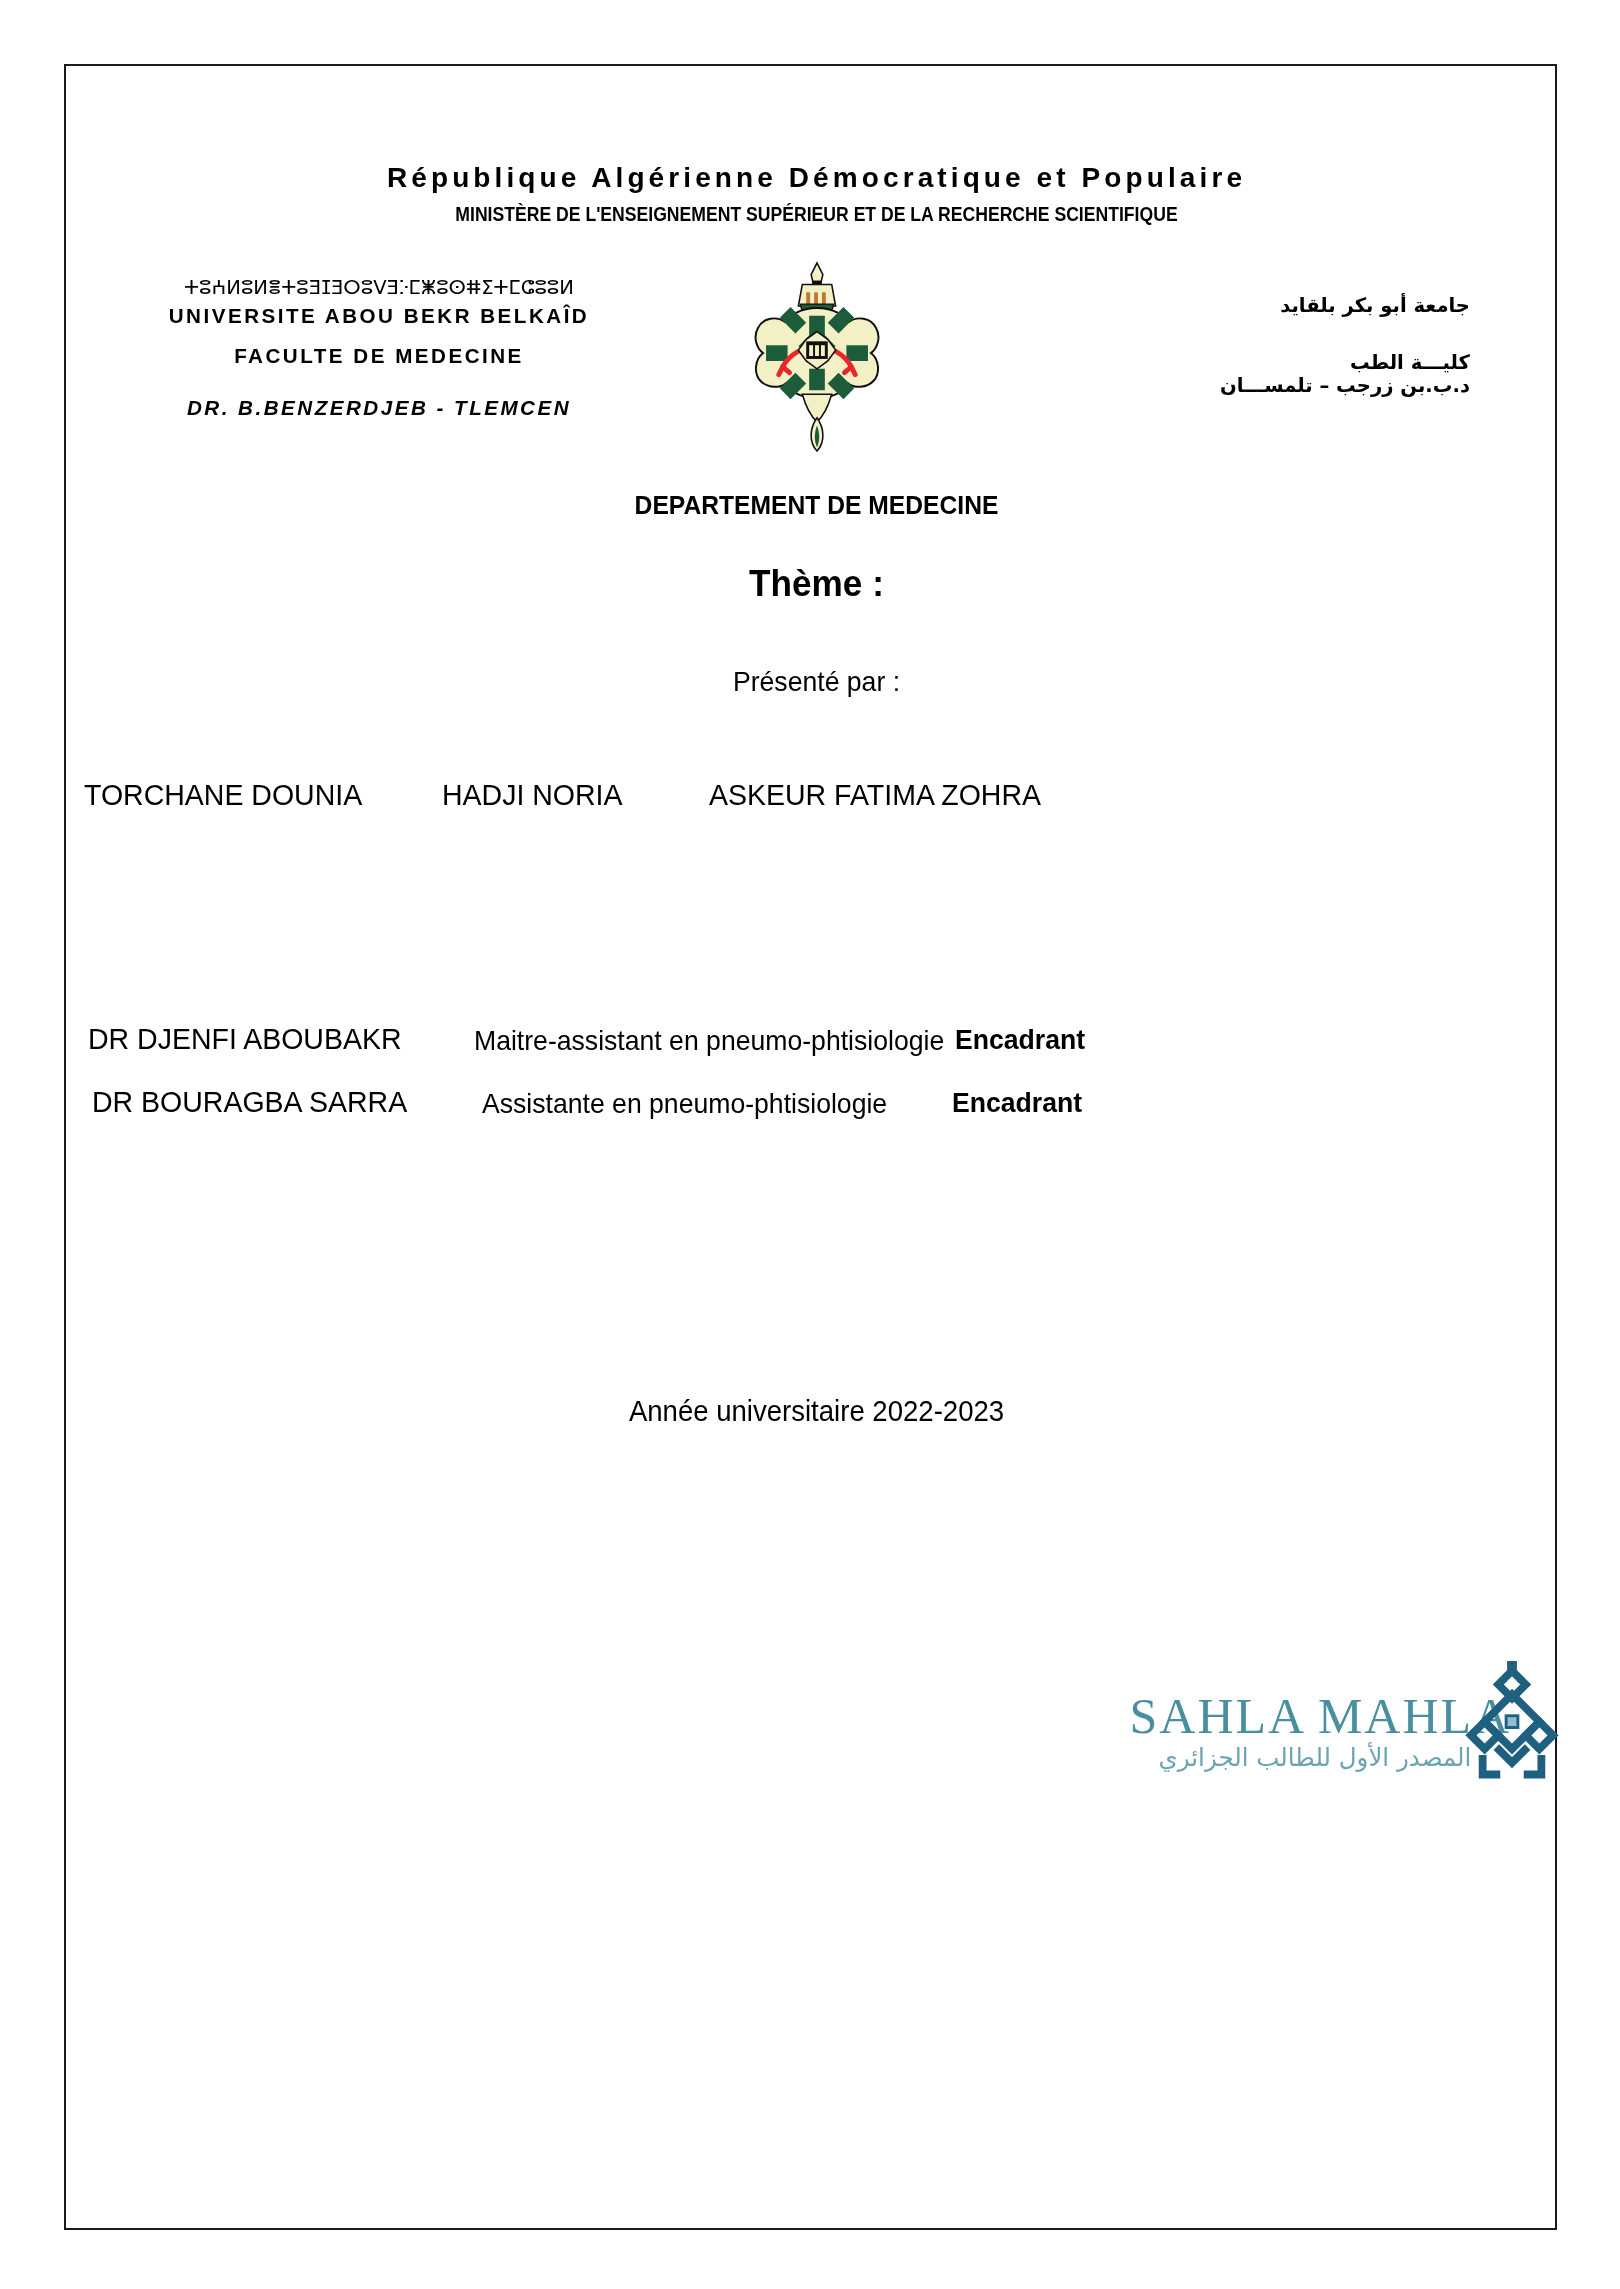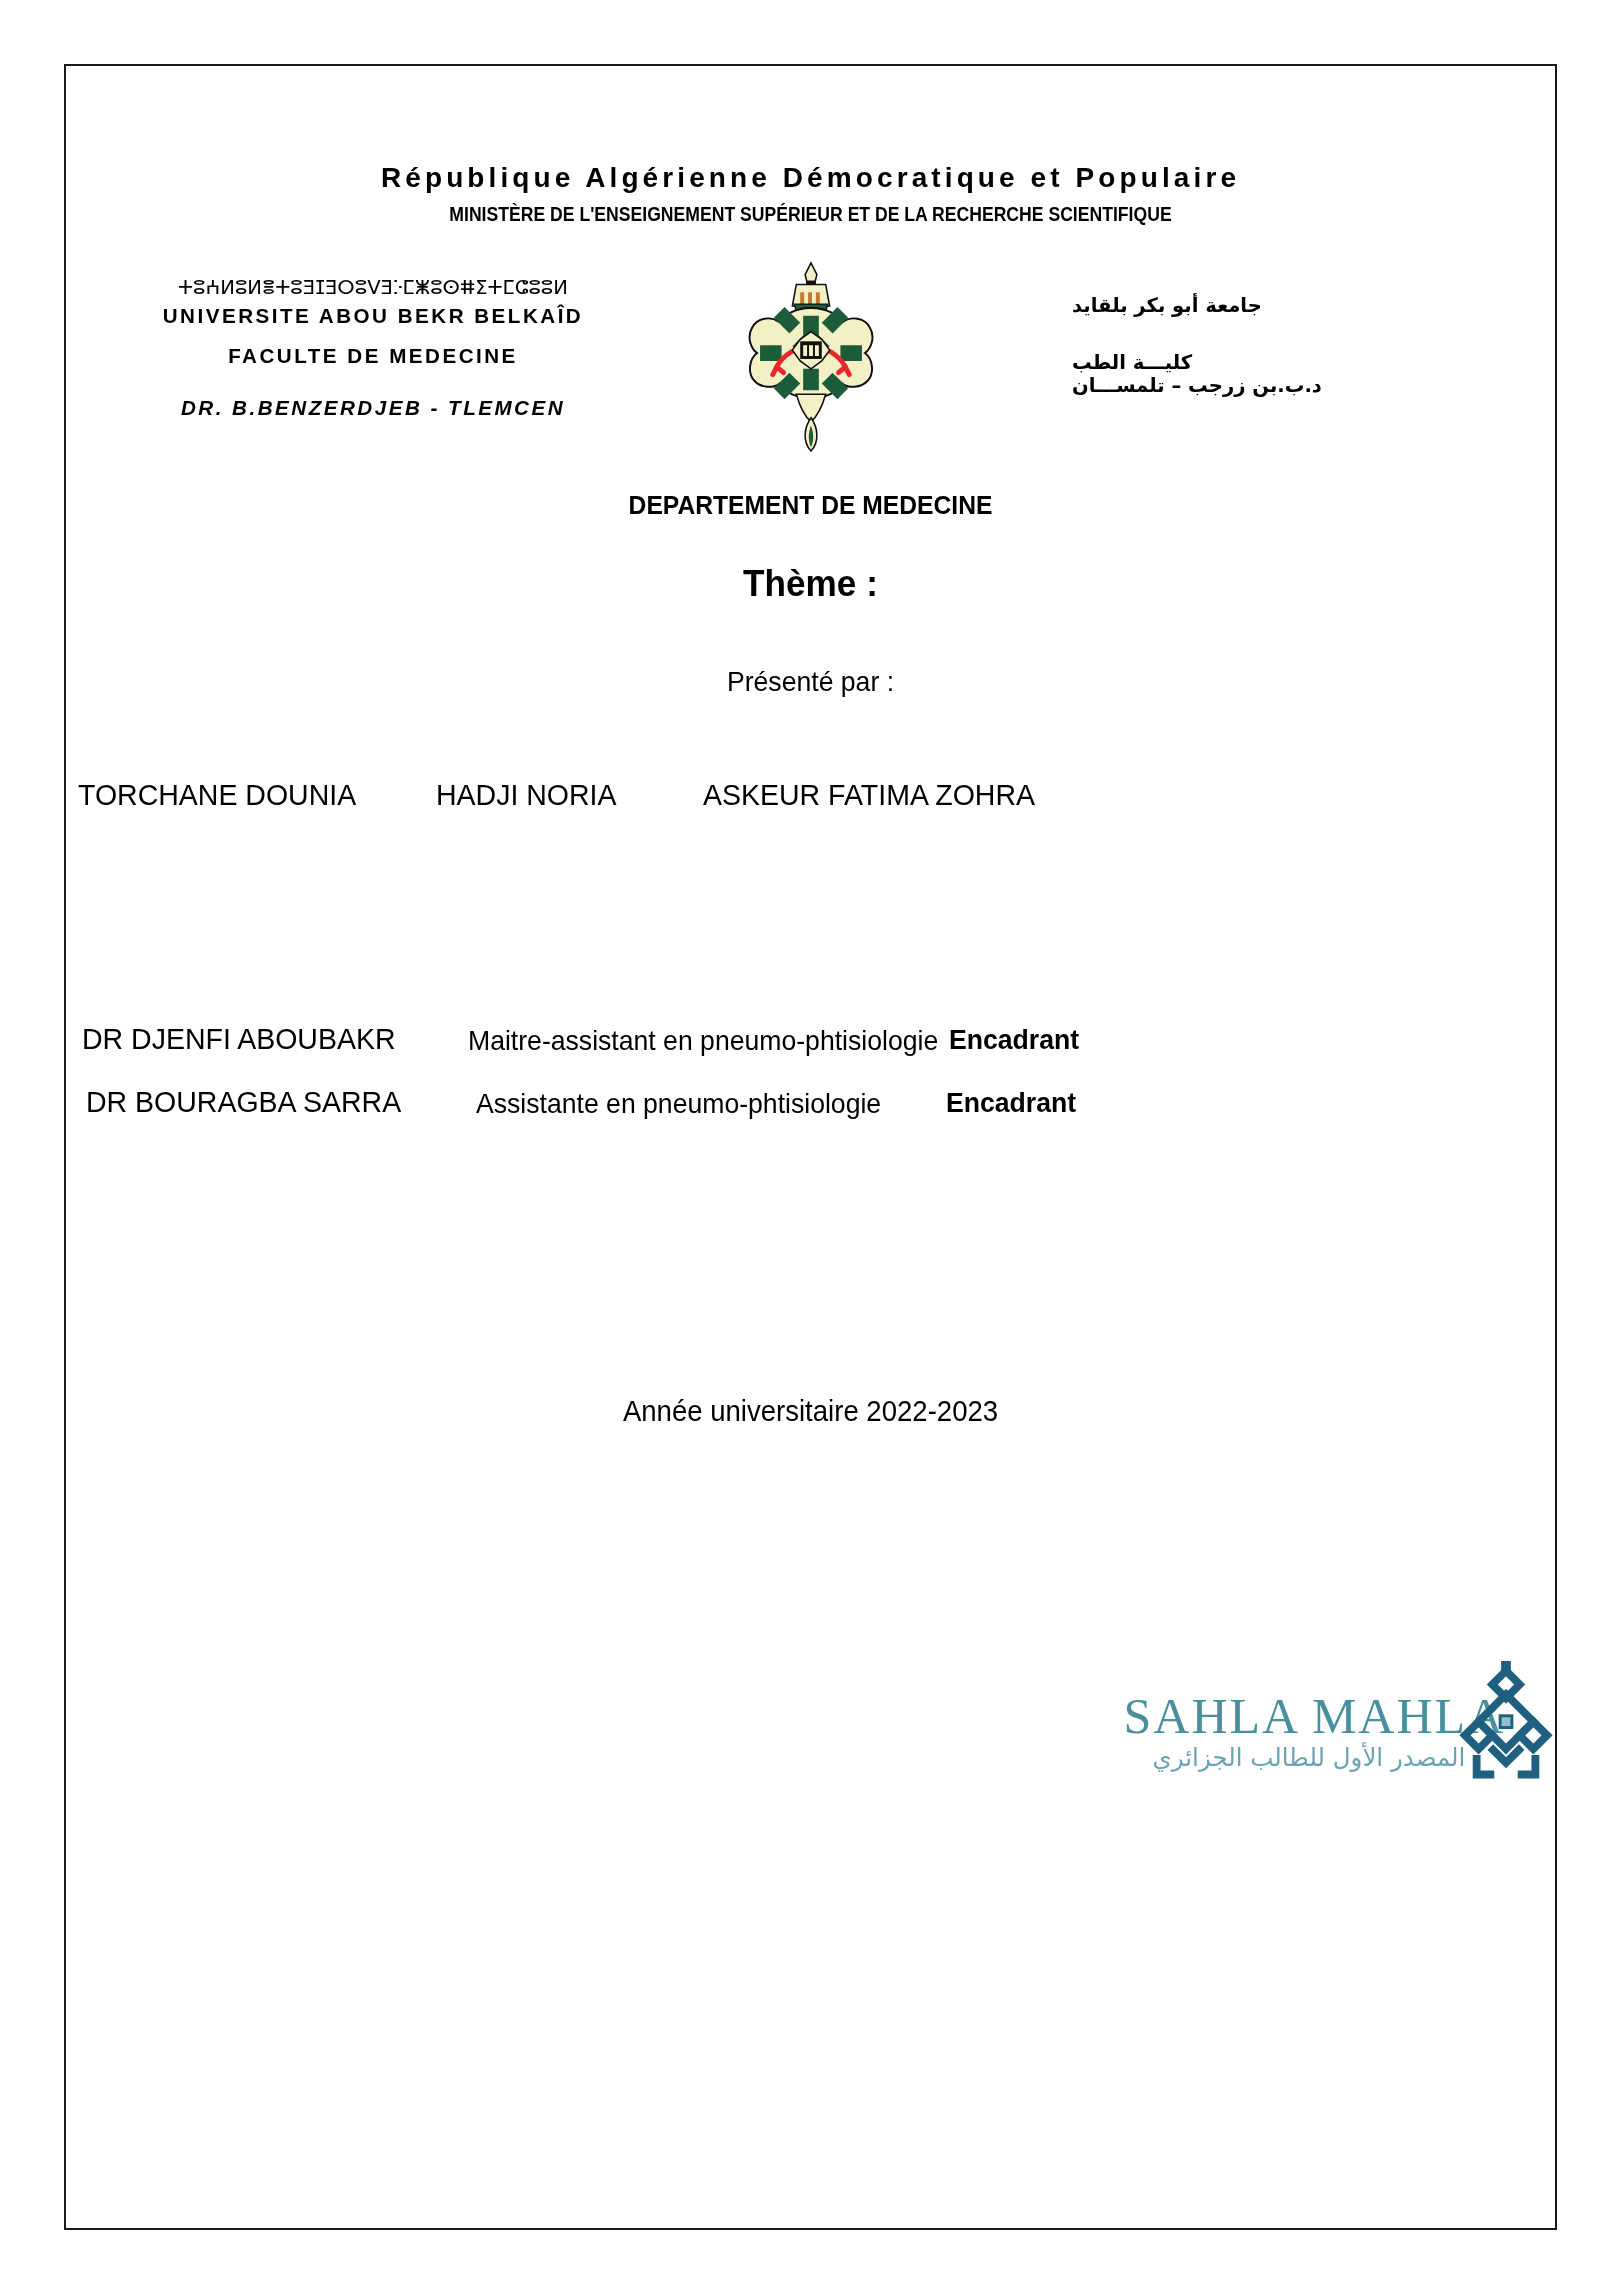--- a/index.html
+++ b/index.html
@@ -22,21 +22,21 @@
     left: 64px;
     top: 64px;
     width: 1493px;
     height: 2166px;
     border: 2px solid #1a1a1a;
     box-sizing: border-box;
   }
 
   .page-content {
     position: absolute;
-    left: 64px;
+    left: 70px;
     top: 64px;
     width: 1493px;
     height: 1760px;
     box-sizing: border-box;
   }
 
   
   .republic-line {
     text-align: center;
     font-size: 28px;
@@ -104,21 +104,21 @@
     top: -17.6px;
     width: 167px;
     height: 196px;
   }
 
   .univ-right {
     position: absolute;
     right: 93px;
     top: 17.6px;
     width: 392px;
-    text-align: left;
+    text-align: right;
     direction: rtl;
     font-family: "DejaVu Sans", sans-serif;
   }
   .ar-line {
     font-size: 19.6px;
     font-weight: bold;
     line-height: 1.2;
   }
   .ar-line.l2 { margin-top: 33px; }
   .ar-line.l3 { }

